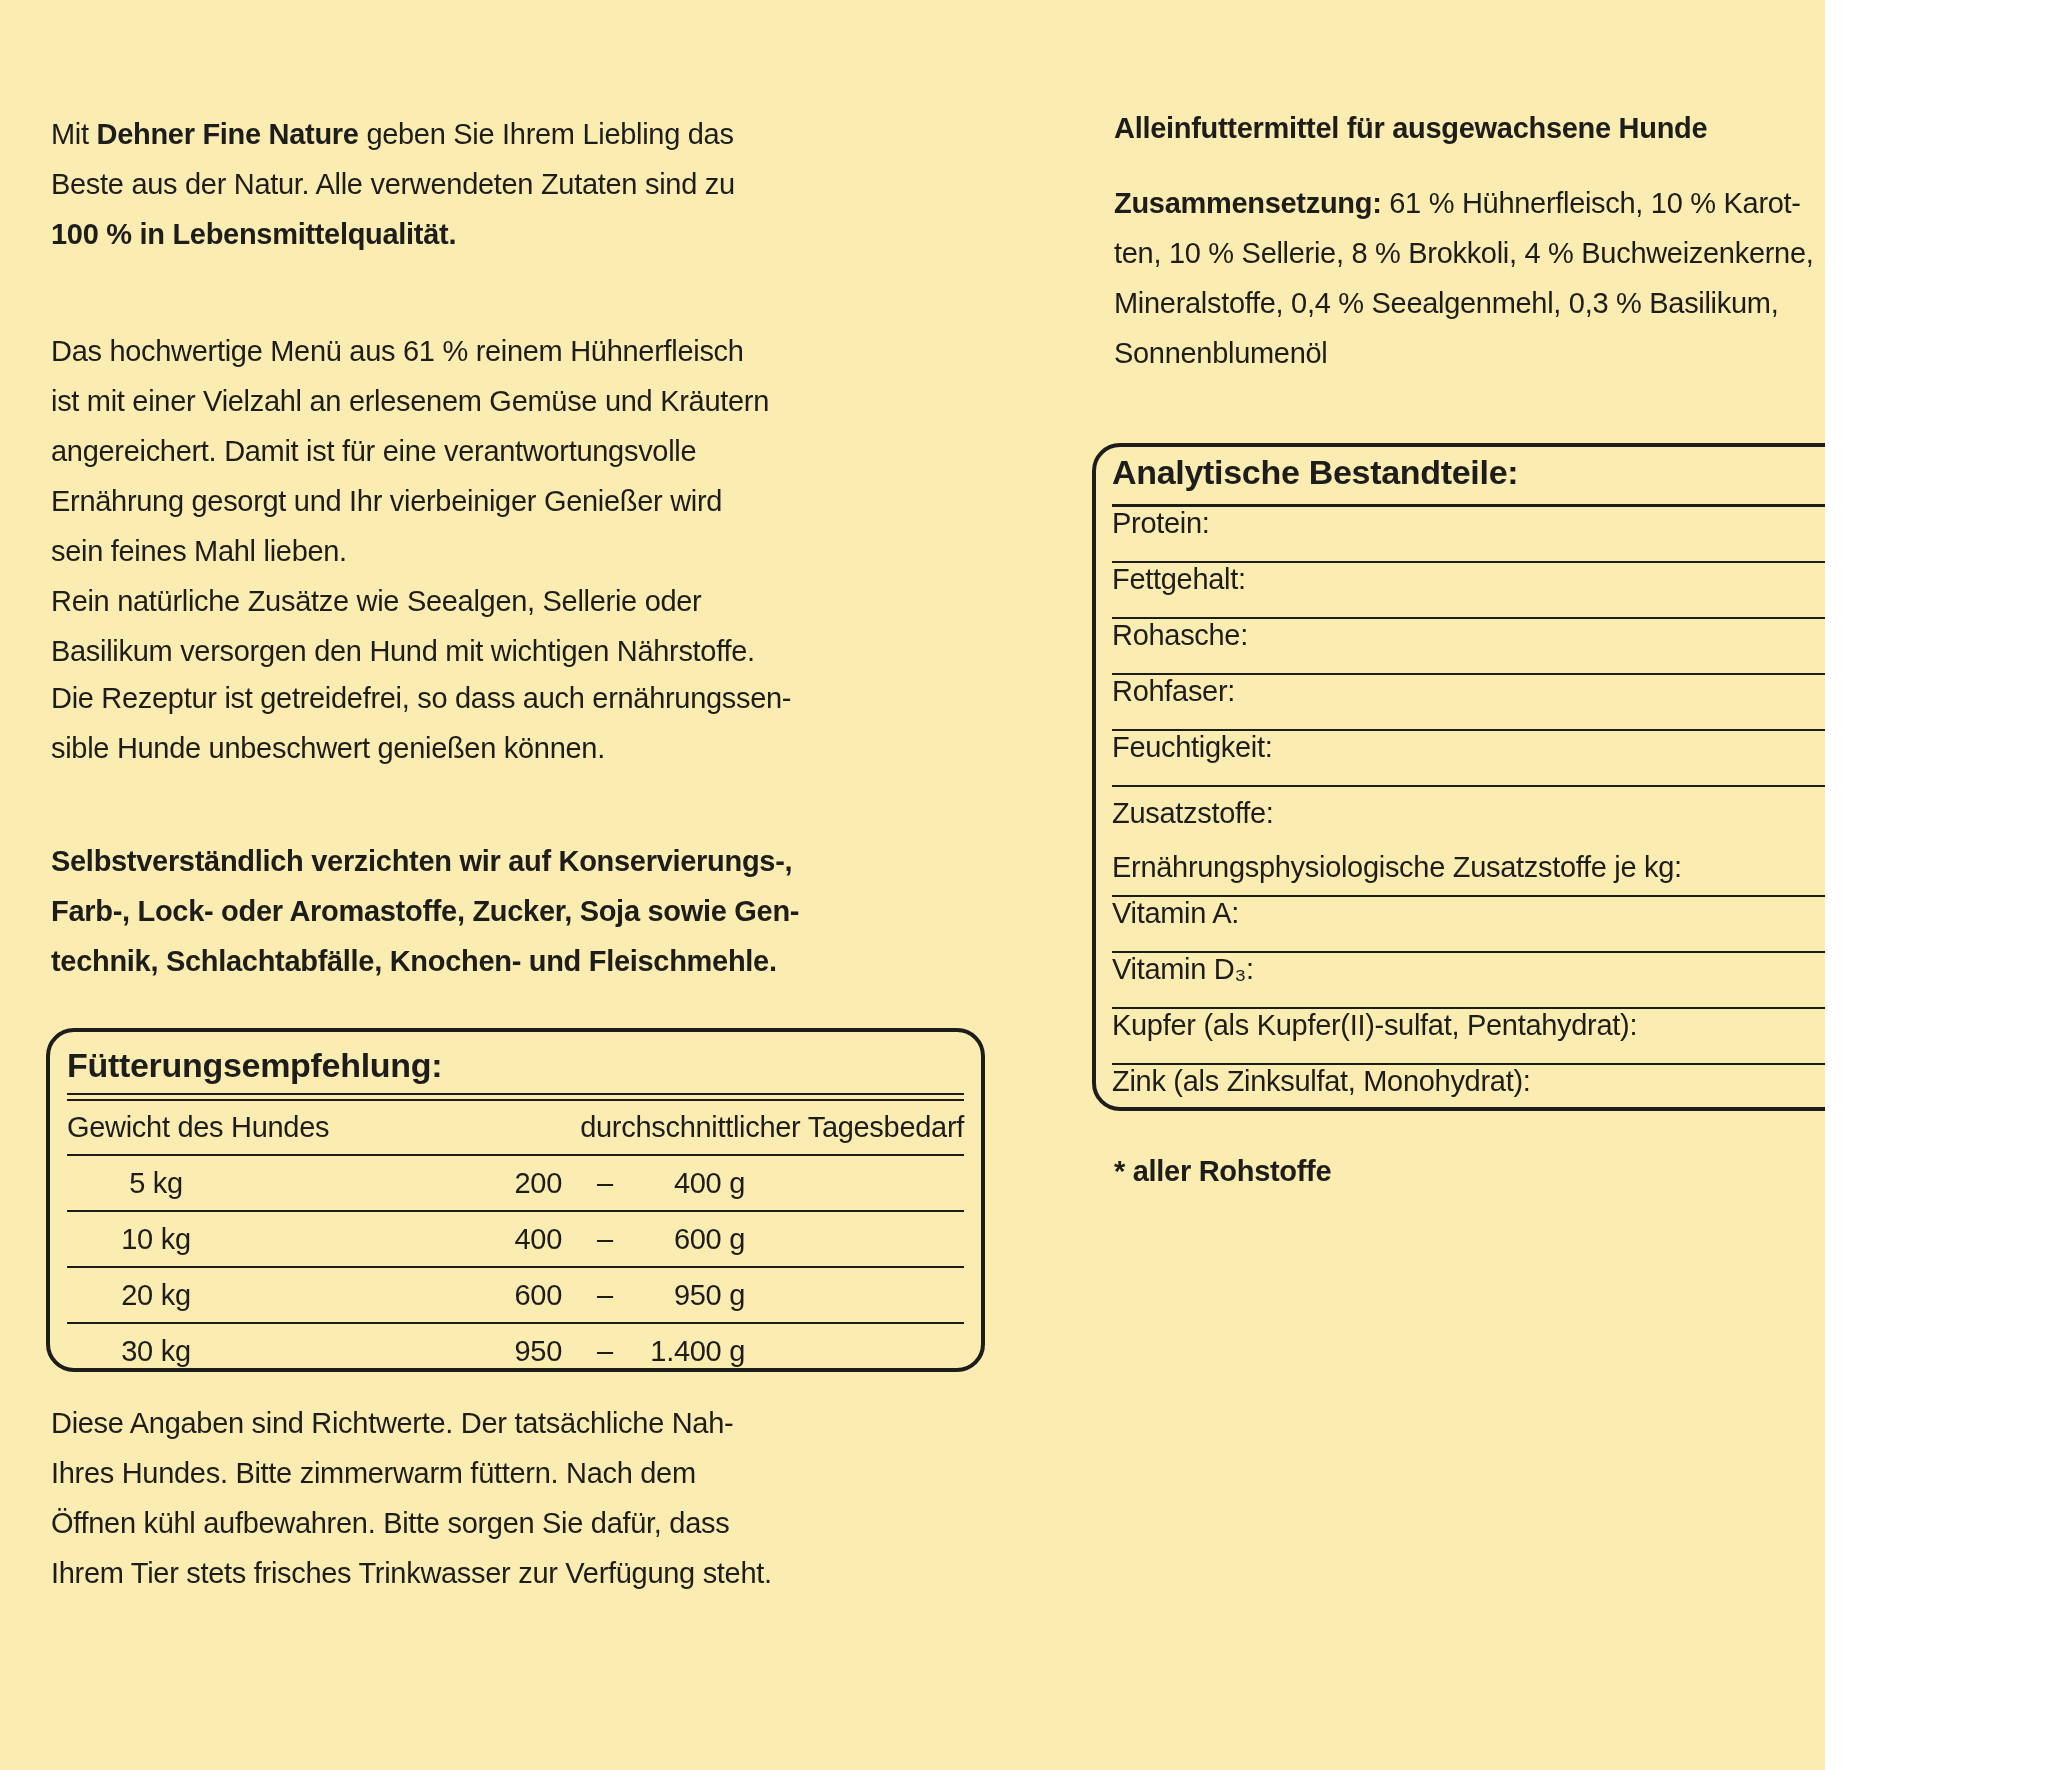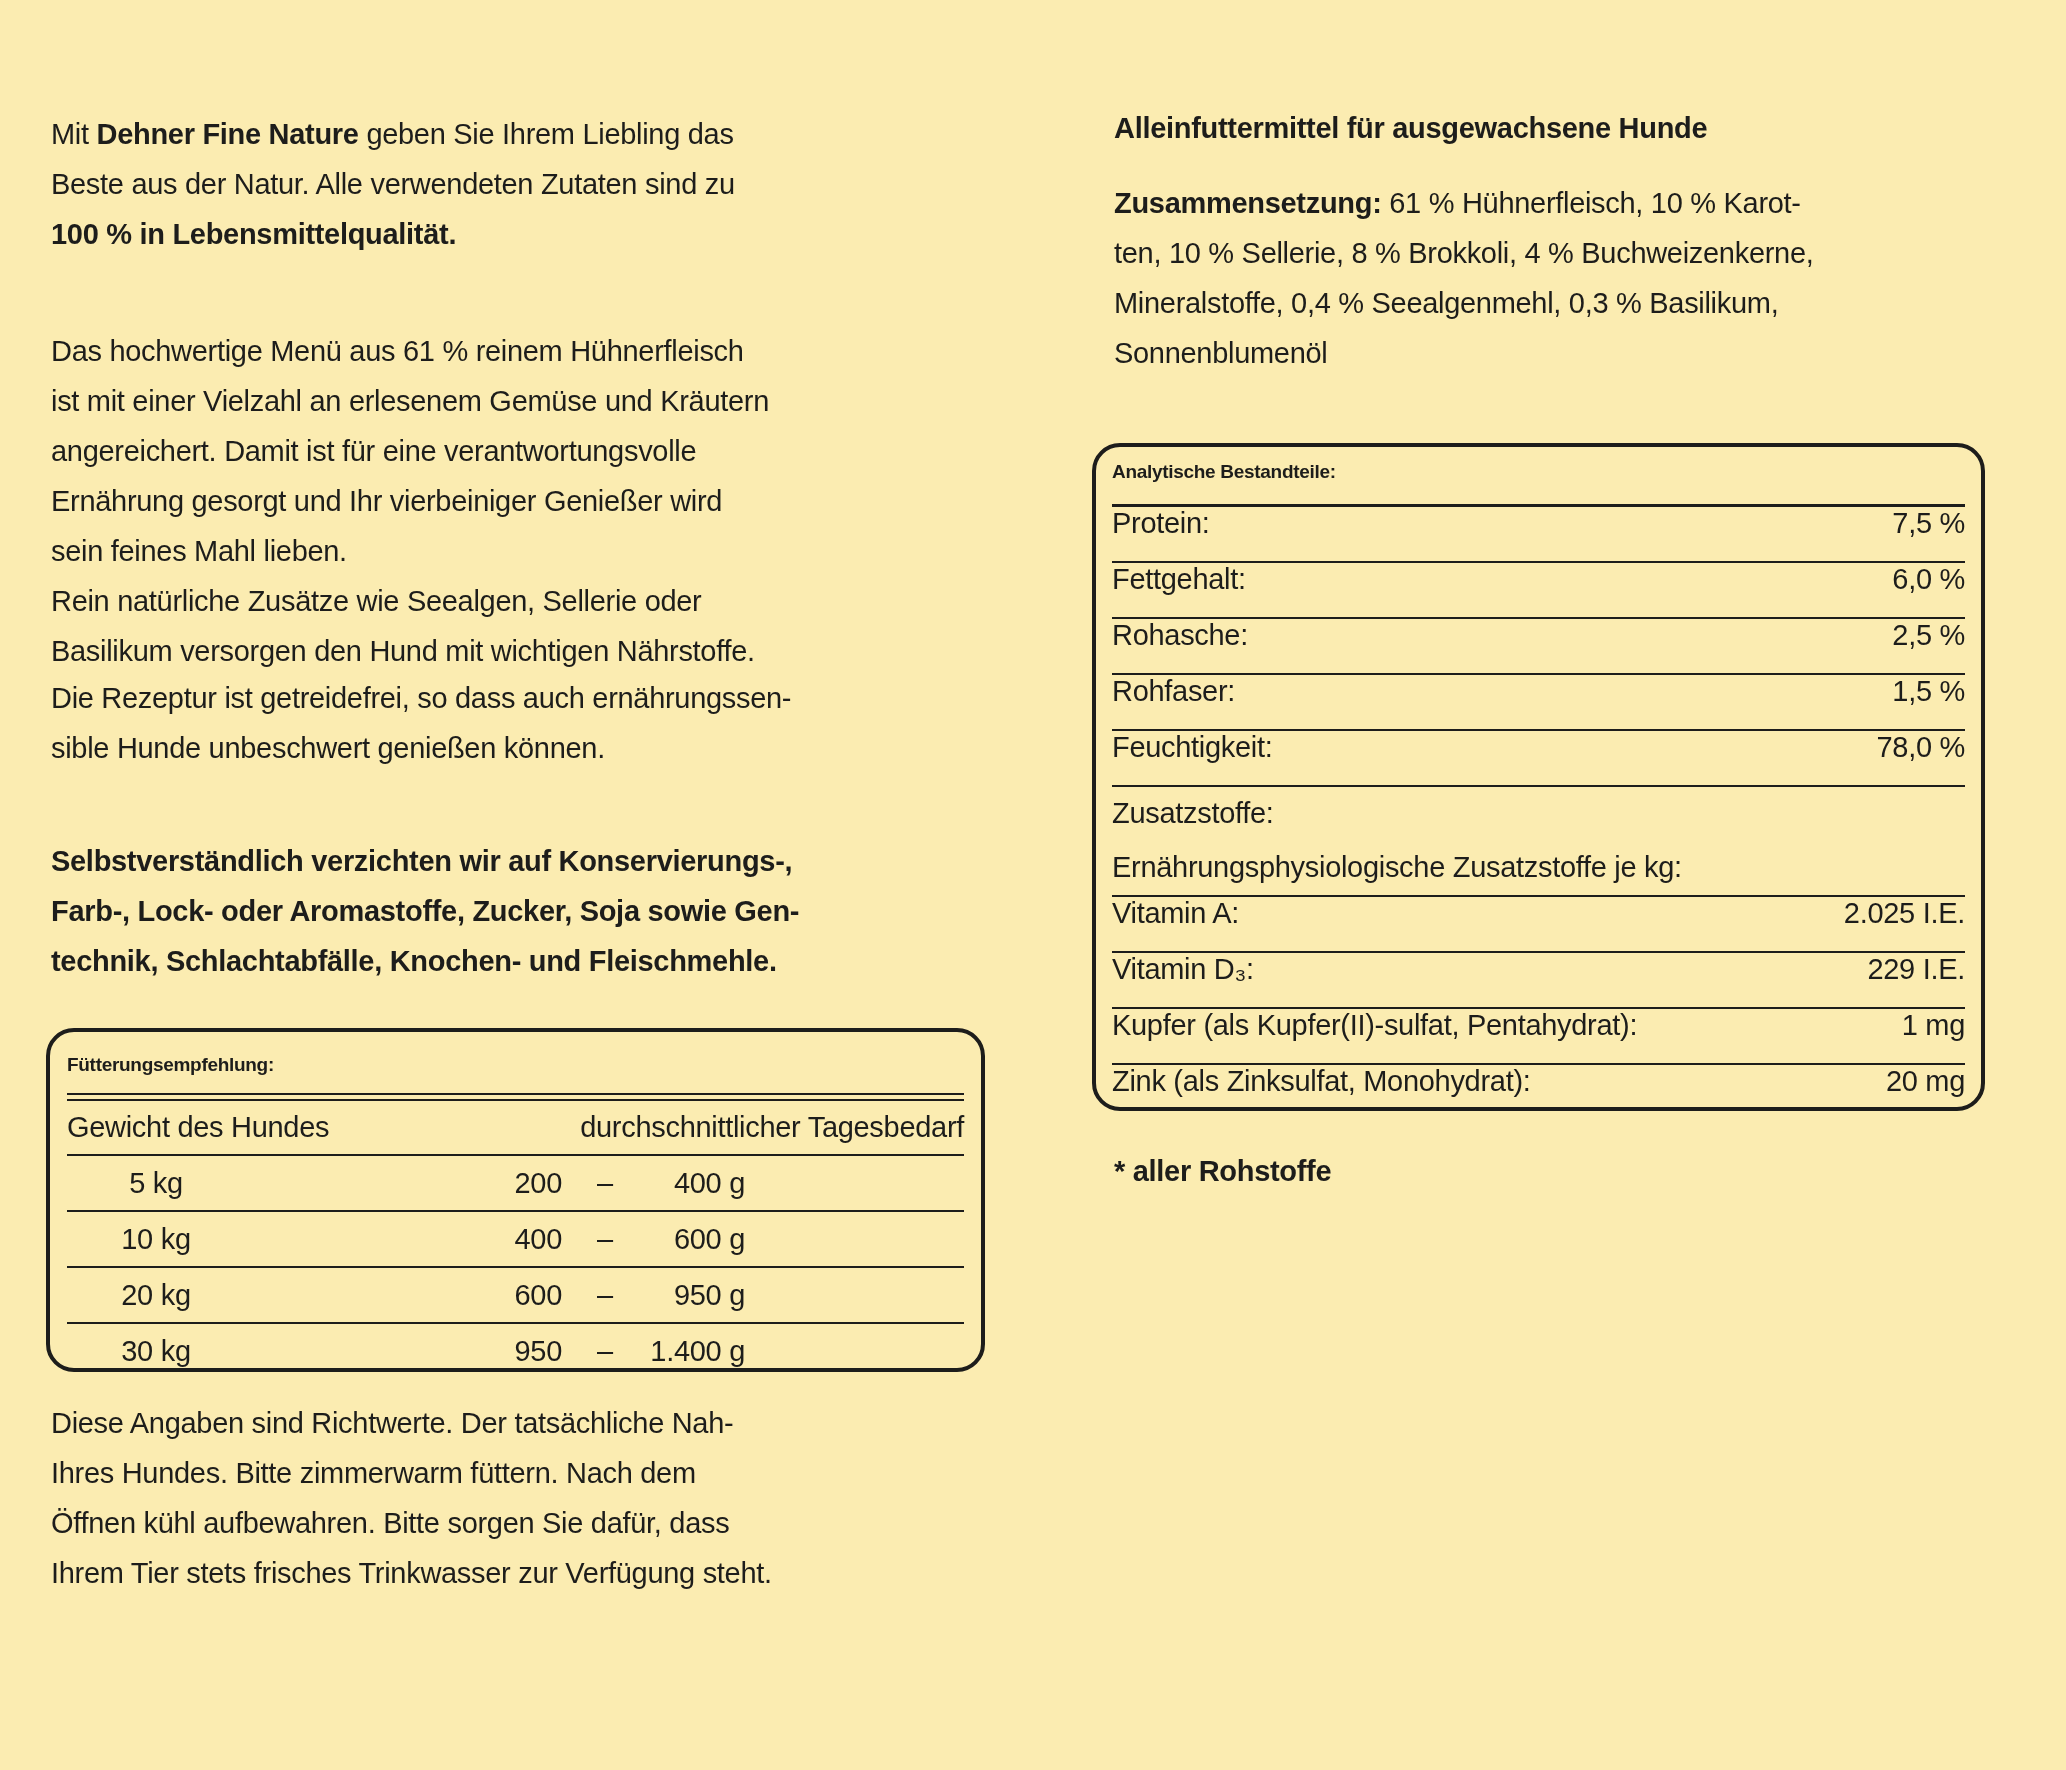--- a/index.html
+++ b/index.html
@@ -1,18 +1,18 @@
 <!DOCTYPE html>
 <html style="font-size:8.6px"><head>
 <meta charset="utf-8">
 <style>
   html,body{margin:0;padding:0;}
   .page{
     position:relative;
-    width:2066px;height:1771px;
+    width:1825px;height:1771px;
     background:#fbecb1;
     color:#1d1d1b;
     font-family:"Liberation Sans","DejaVu Sans",sans-serif;
     letter-spacing:-0.3px;
     overflow:hidden;
   }
   .block{position:absolute;font-size:29px;line-height:50px;}
   .line{white-space:nowrap;}
   b{font-weight:700;}
   .bold{font-weight:700;}
@@ -23,21 +23,21 @@
   #p4{left:51px;top:673px;}
   #p5{left:51px;top:836px;font-weight:700;}
   #p6{left:51px;top:1398px;}
 
   
   #feedbox{
     position:absolute;left:46px;top:1028px;width:939px;height:344px;
     border:4.8px solid #1d1d1b;border-radius:28px;box-sizing:border-box;
     padding:0 17px;font-size:29px;
   }
-  .box-title{font-size:19px;font-weight:700;line-height:50px;margin-top:7.5px;white-space:nowrap;}
+  .box-title{font-size:34px;font-weight:700;line-height:50px;margin-top:7.5px;white-space:nowrap;}
   .double-rule{height:4.8px;border-top:2.7px solid #1d1d1b;border-bottom:2.7px solid #1d1d1b;margin-top:3.2px;}
   #feed-header{display:flex;justify-content:space-between;align-items:center;height:53px;border-bottom:2.7px solid #1d1d1b;}
   #feed-header .h{white-space:nowrap;}
   .feed-row{display:grid;grid-template-columns:178px 317px 86px 97px auto;align-items:center;height:54px;border-bottom:2.7px solid #1d1d1b;}
   .feed-row.last{border-bottom:none;}
   .fw{text-align:center;white-space:nowrap;}
   .ff{text-align:right;white-space:nowrap;}
   .fd{text-align:center;white-space:nowrap;}
   .ft{text-align:right;white-space:nowrap;}
 

